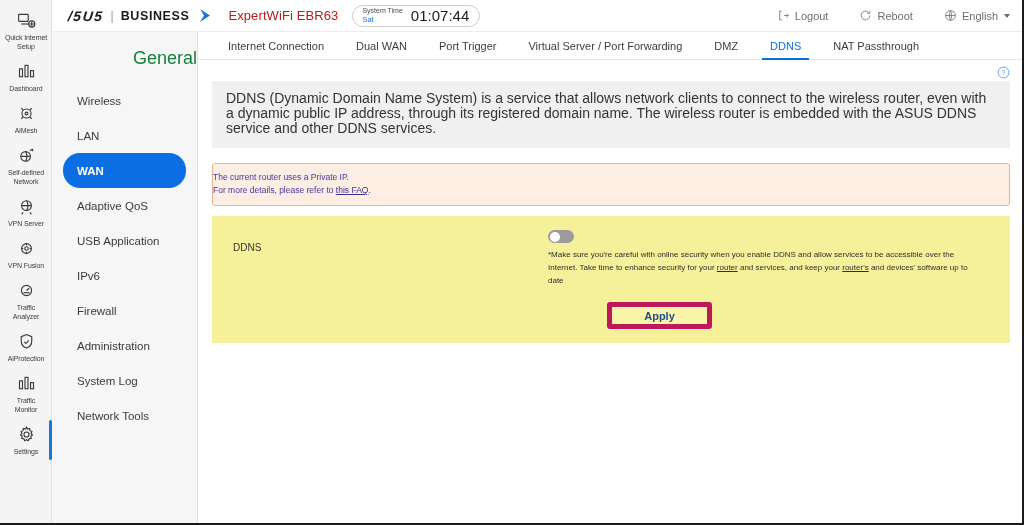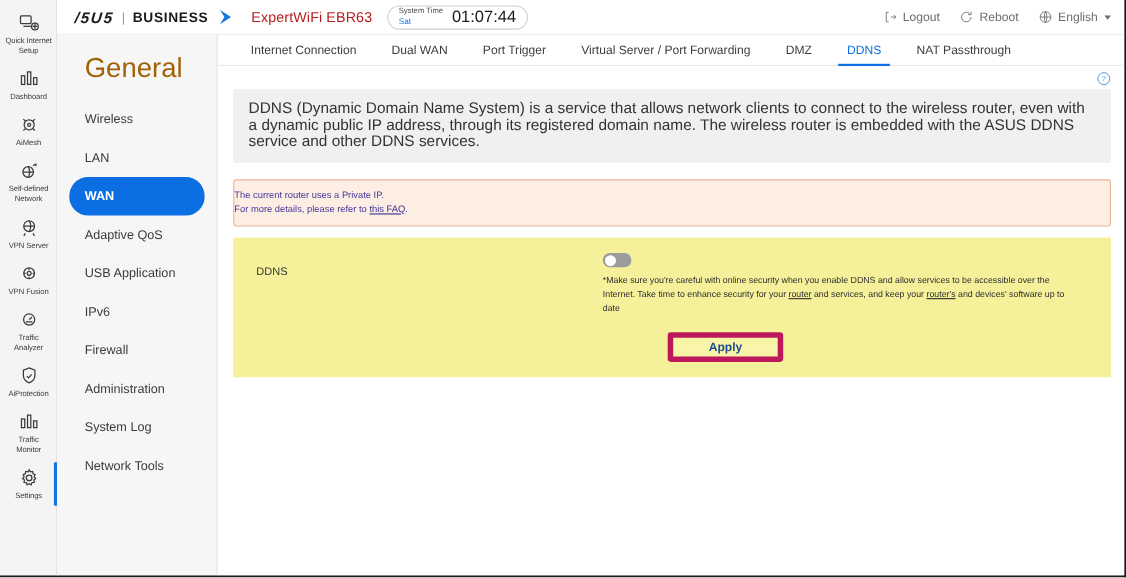--- a/index.html
+++ b/index.html
@@ -91,21 +91,21 @@
     background: #fff;
     height: 22px;
   }
   .systime-left { display: flex; flex-direction: column; line-height: 8.5px; }
   .systime-title { font-size: 7px; color: #4a4a4a; }
   .systime-day { font-size: 7.5px; color: #1476e0; }
   .systime-clock { font-size: 15px; color: #1b1b1b; }
 
   .header-right {
     margin-left: auto; display: flex; align-items: center;
-    gap: 18px; margin-right: 14px;
+    gap: 31px; margin-right: 14px;
   }
   .hr-item {
     display: flex; align-items: center; gap: 5px;
     font-size: 11px; color: #6d6d6d; cursor: pointer;
   }
   .hr-item svg { width: 13px; height: 13px; display: block; }
   .caret-dn {
     width: 0; height: 0; margin-left: 1px;
     border-left: 3.5px solid transparent;
     border-right: 3.5px solid transparent;
@@ -114,22 +114,22 @@
 
   
   .gen-panel {
     position: absolute; left: 52px; top: 32px;
     width: 146px; height: 493px;
     background: #f6f6f6;
     border-right: 1px solid #e0e0e0;
     padding-top: 12px;
   }
   .gen-title {
-    font-size: 25px; color: #a16207;
-    margin: 4px 0 14px 25px; font-weight: normal;
+    font-size: 18px; color: #15803d;
+    margin: 4px 0 14px 25px; font-weight: normal; text-align: right;
   }
   .gen-item {
     height: 35px; margin: 0 11px 0 11px;
     display: flex; align-items: center;
     padding-left: 14px;
     font-size: 11.5px; color: #3b3b3b;
     border-radius: 17px; cursor: pointer;
   }
   .gen-item.active {
     background: #0b6fe3; color: #ffffff; font-weight: bold;

